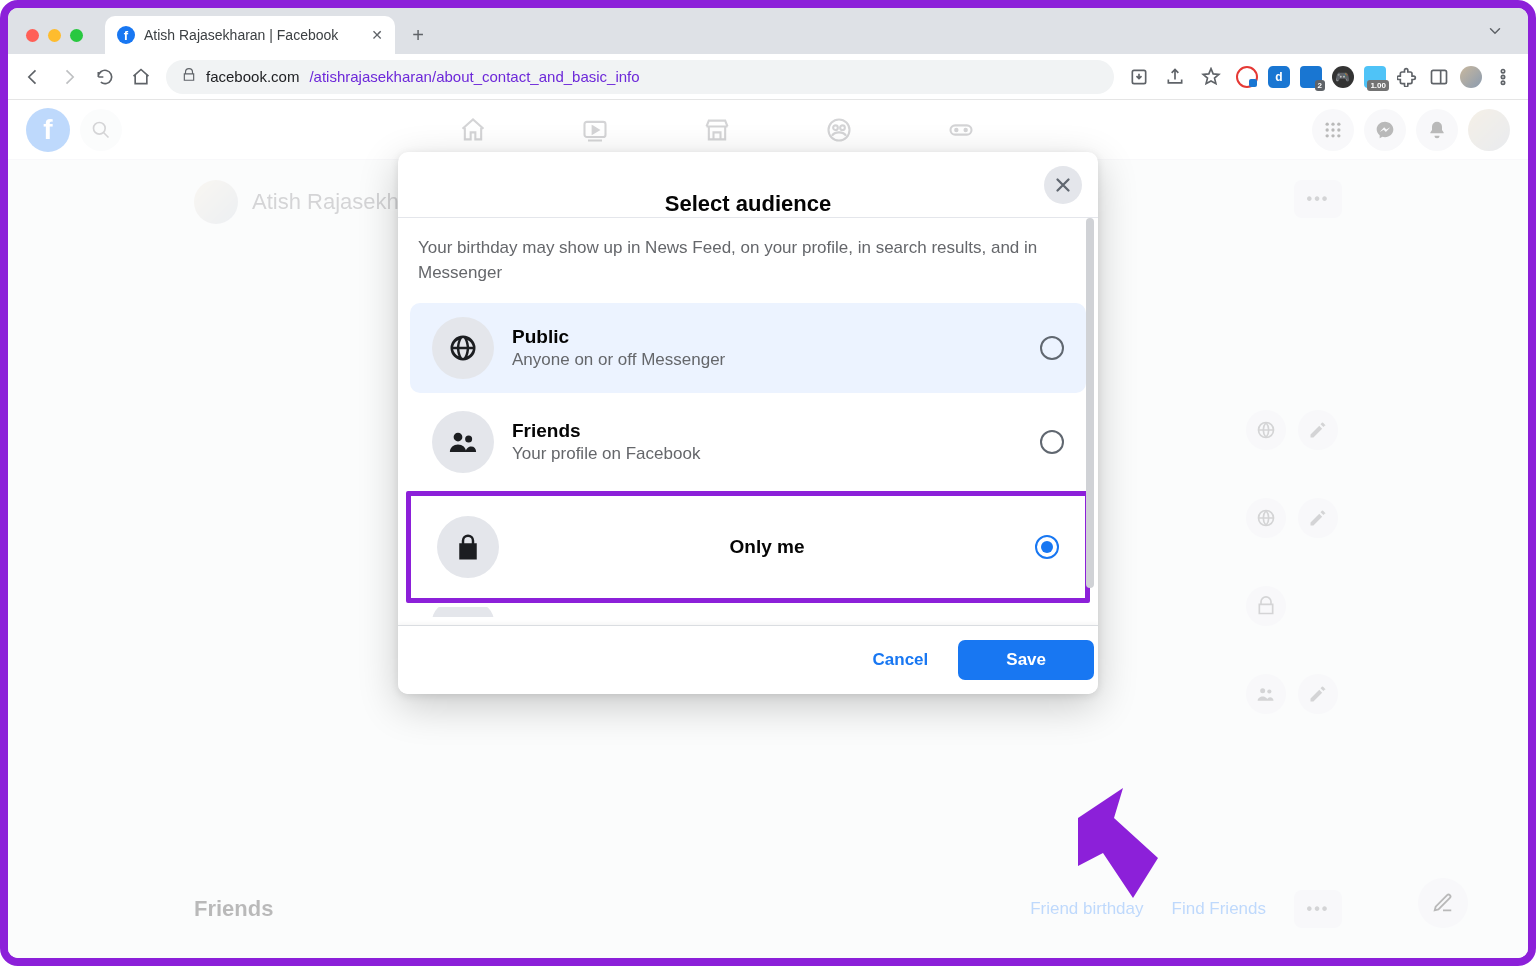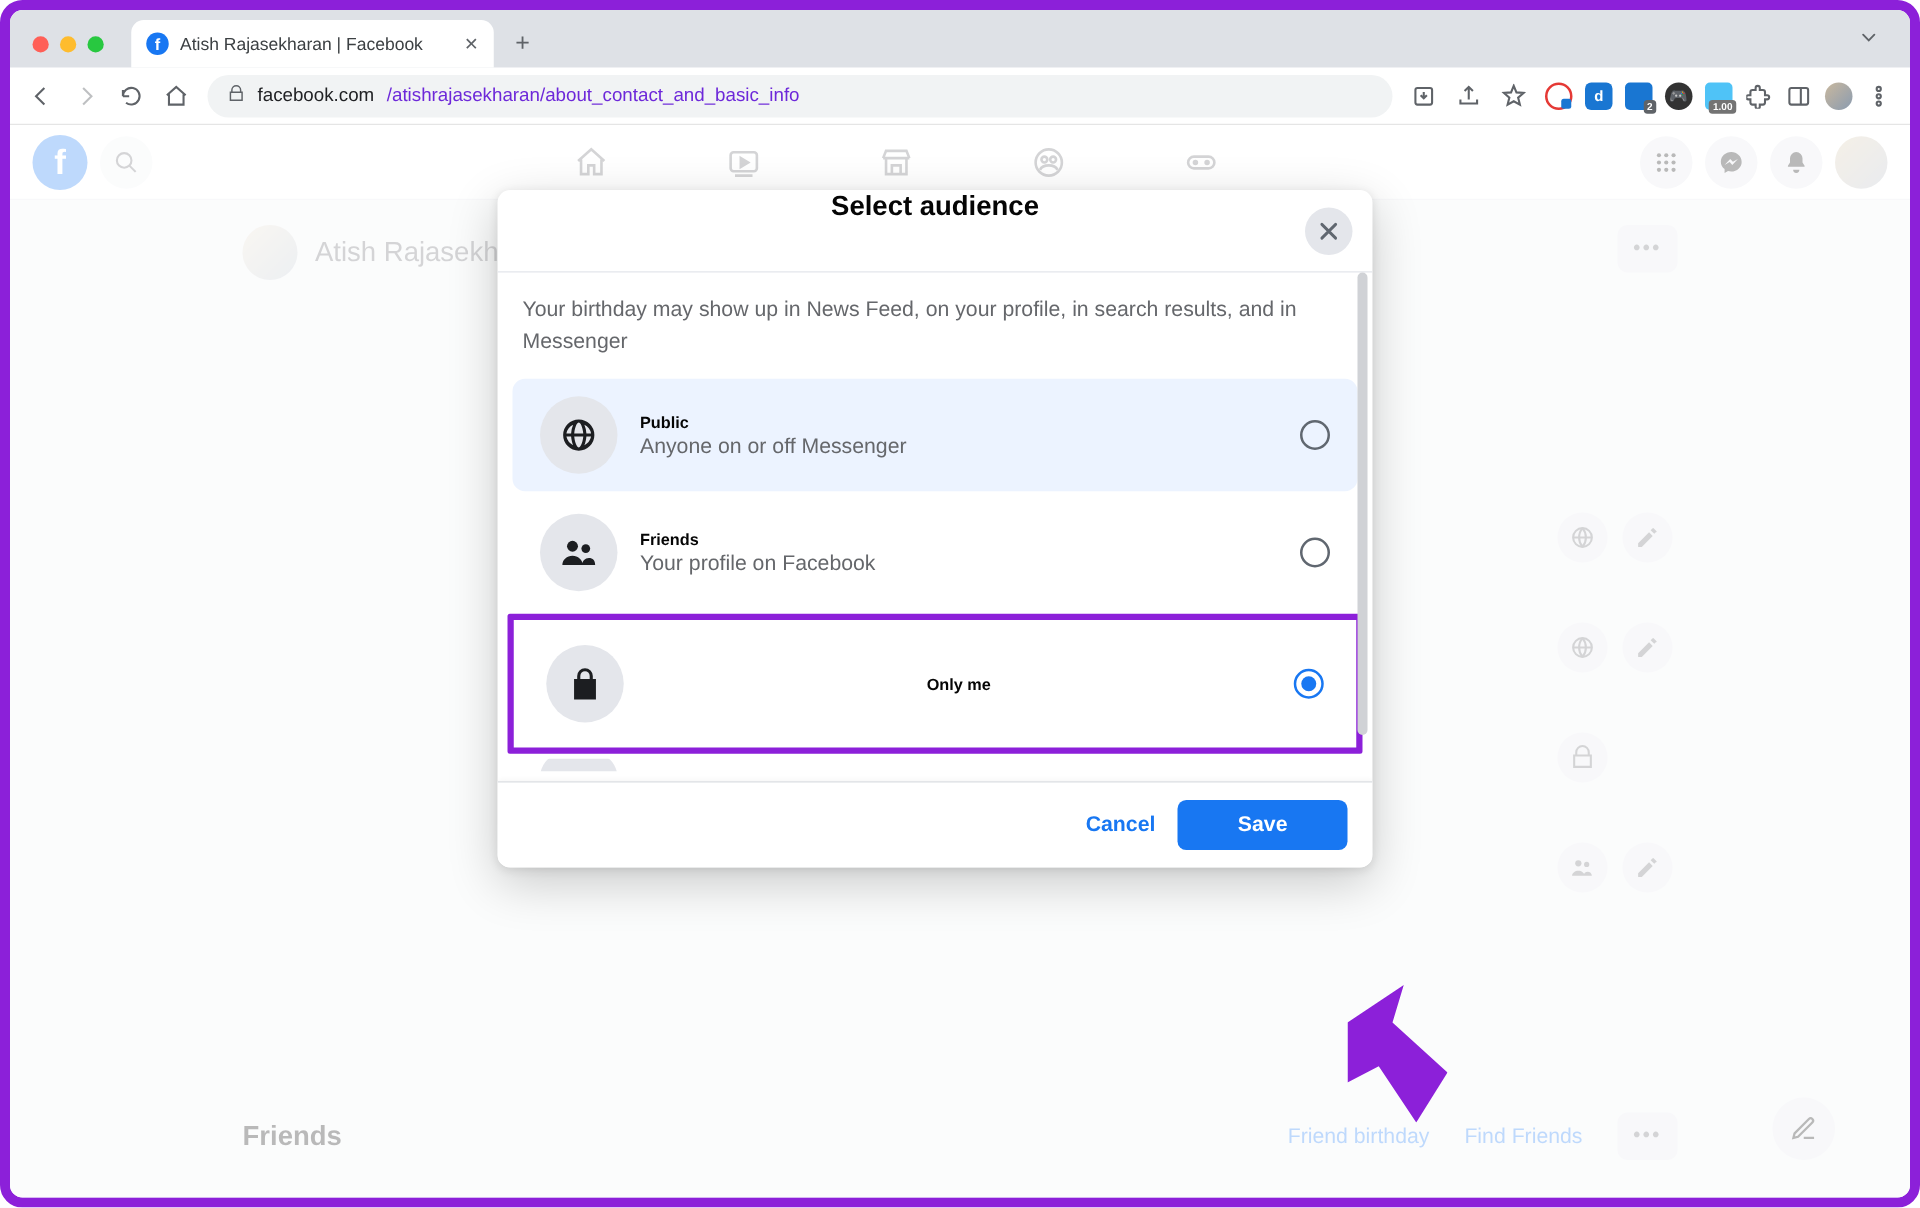--- a/index.html
+++ b/index.html
@@ -61,42 +61,42 @@
   .friends-row .lnk { color:#1877f2; font-size:17px; margin-right:28px; }
   .friends-row .more { width:48px; height:38px; border-radius:8px; background:#e4e6eb; display:flex; align-items:center; justify-content:center; color:#65676b; font-weight:900; letter-spacing:2px; }
   
   .compose-fab { position:absolute; right:60px; bottom:30px; width:50px; height:50px; border-radius:50%; background:#e4e6eb; display:flex; align-items:center; justify-content:center; color:#050505; }
   
   
   .dim { position:absolute; inset:0; background:rgba(255,255,255,0.72); z-index:3; }
   
   
   .dialog { position:absolute; left:390px; top:144px; width:700px; background:#fff; border-radius:10px; box-shadow:0 12px 40px rgba(0,0,0,0.2),0 2px 8px rgba(0,0,0,0.1); z-index:5; overflow:hidden; }
-  .dlg-head { display:flex; align-items:flex-start; justify-content:center; height:66px; border-bottom:1px solid #e4e6eb; position:relative; }
+  .dlg-head { display:flex; align-items:flex-end; justify-content:center; height:66px; border-bottom:1px solid #e4e6eb; position:relative; }
   .dlg-title { font-size:22px; font-weight:700; color:#050505; }
   .dlg-close { position:absolute; right:16px; top:14px; width:38px; height:38px; border-radius:50%; background:#e4e6eb; display:flex; align-items:center; justify-content:center; color:#606770; }
   .dlg-body { position:relative; padding: 18px 0 0 0; }
   .dlg-desc { font-size:17px; line-height:1.45; color:#65676b; padding: 0 20px 14px 20px; }
   .scroll-ind { position:absolute; right:4px; top:0; width:8px; height:370px; background:#d0d2d6; border-radius:4px; }
   
   .opt { display:flex; align-items:center; padding: 14px 22px; gap: 18px; border-radius:10px; margin: 4px 12px; cursor:pointer; }
   .opt.hover { background:#ecf3ff; }
   .opt .oic { width:62px; height:62px; border-radius:50%; background:#e4e6eb; display:flex; align-items:center; justify-content:center; color:#1c1e21; }
   .opt .oic svg { width:30px; height:30px; }
   .opt .otx { flex:1; }
-  .opt .ottl { font-size:13px; font-weight:600; color:#050505; }
+  .opt .ottl { font-size:19px; font-weight:600; color:#050505; }
   .opt .osub { font-size:17px; color:#65676b; margin-top:2px; }
   .radio { width:24px; height:24px; border-radius:50%; border:2.5px solid #606770; display:flex; align-items:center; justify-content:center; }
   .radio.sel { border-color:#1877f2; }
   .radio.sel .dot { width:12px; height:12px; border-radius:50%; background:#1877f2; }
   
   .highlight-box { border:5px solid #8c20d9; margin: 4px 8px; border-radius:2px;text-align:center; }
   .highlight-box .opt { margin: 6px 4px; }
   
-  .dlg-foot { border-top:1px solid #dadde1; display:flex; justify-content:flex-end; align-items:center; padding:14px 20px; background:#fff; margin-top:8px; box-shadow: 0 -2px 4px rgba(0,0,0,0.04); }
+  .dlg-foot { border-top:1px solid #dadde1; display:flex; justify-content:flex-end; align-items:center; gap:12px; padding:14px 4px; background:#fff; margin-top:8px; box-shadow: 0 -2px 4px rgba(0,0,0,0.04); }
   .btn-cancel { background:transparent; border:none; color:#1877f2; font-size:17px; font-weight:600; padding:10px 18px; border-radius:6px; cursor:pointer; }
   .btn-save { background:#1877f2; border:none; color:#fff; font-size:17px; font-weight:600; padding:10px 48px; border-radius:7px; cursor:pointer; }
   
   
   .arrow-annot { position:absolute; z-index:6; left:1070px; top:780px; width:80px; height:110px; pointer-events:none; }
   .arrow-annot svg { width:100%; height:100%; }
 </style>
 </head>
 <body>
 

